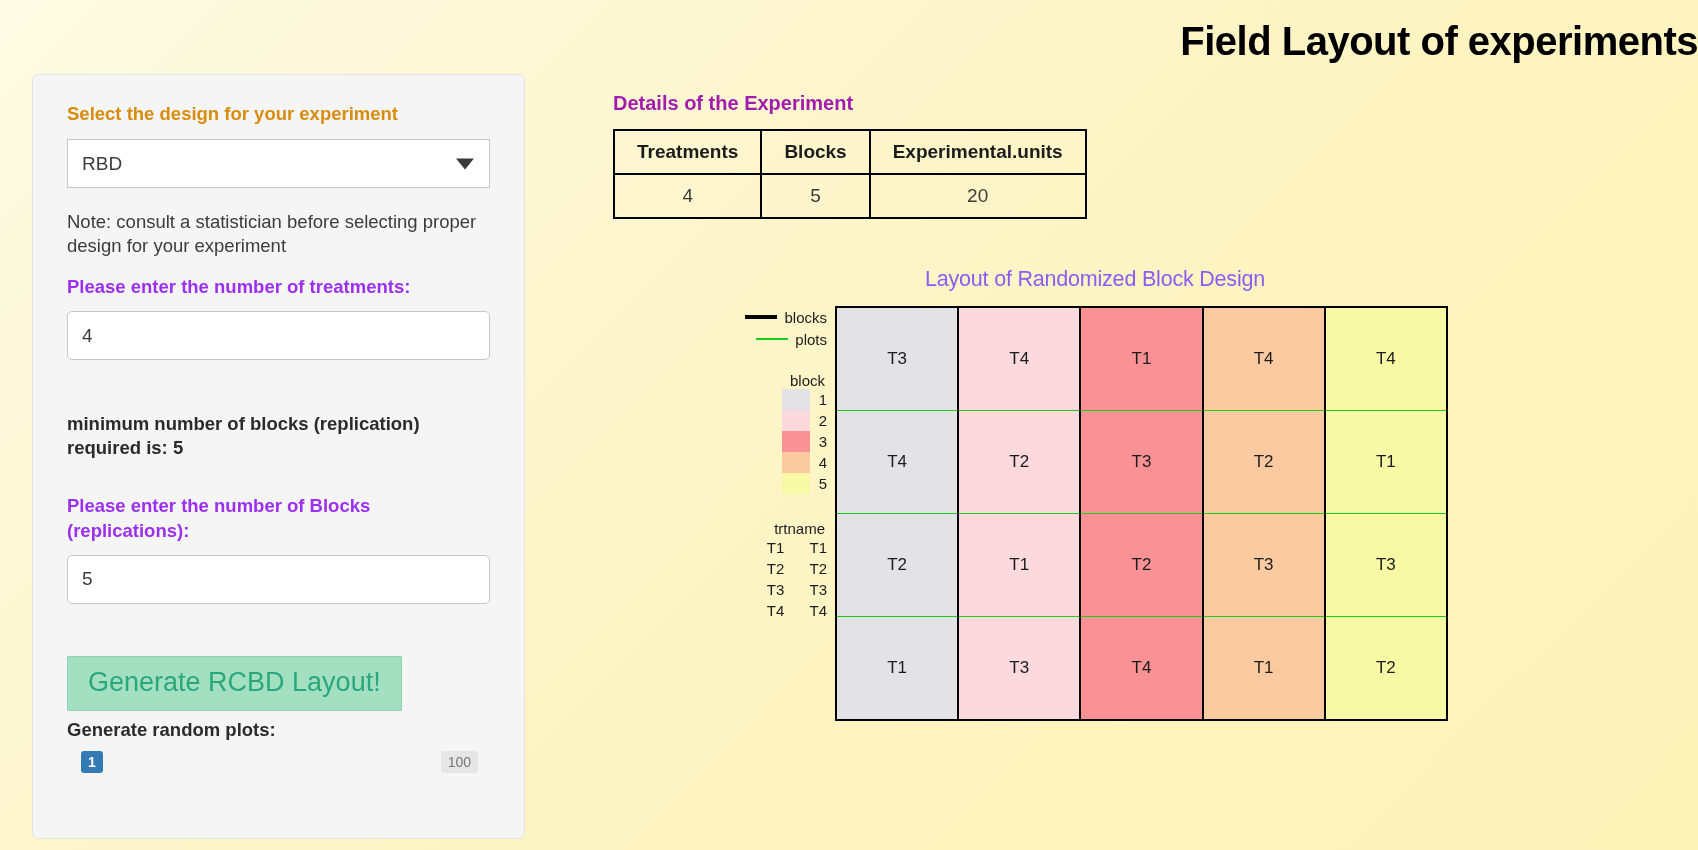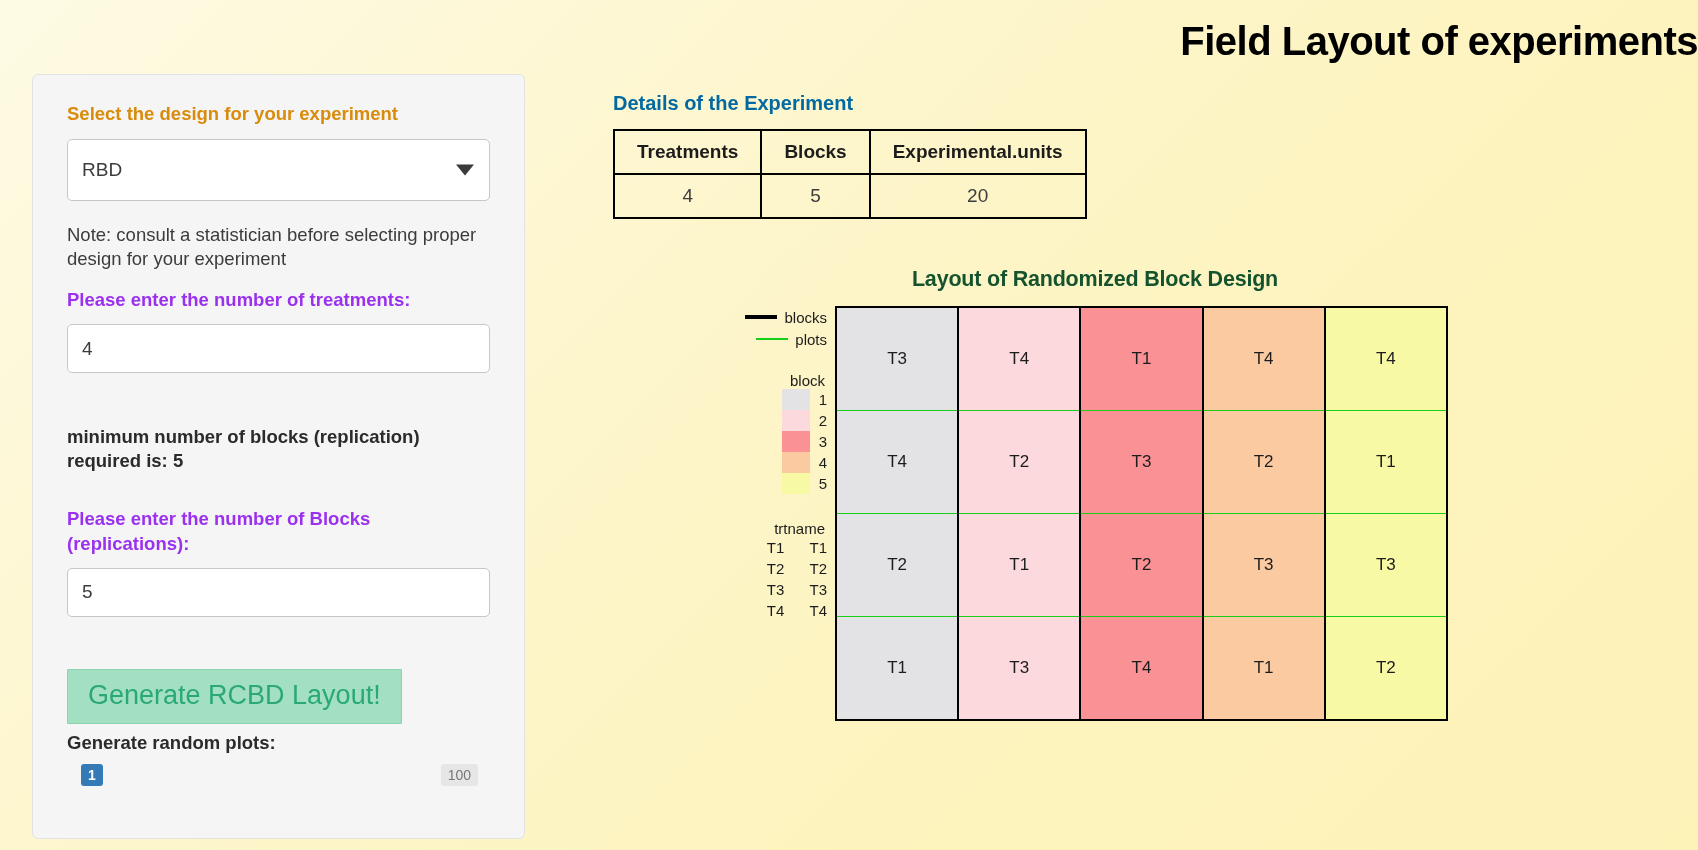--- a/index.html
+++ b/index.html
@@ -51,27 +51,27 @@
     margin: 0 0 14px 0;
   }
 
   .select-wrap {
     position: relative;
     width: 100%;
   }
   select.design-select,
   .fake-select {
     width: 100%;
-    height: 62px;
+    height: 49px;
     box-sizing: border-box;
     font-size: 19px;
     color: #3c3c3c;
     background: #ffffff;
     border: 1px solid #c7c7c7;
-    border-radius: 5px;
+    border-radius: 0;
     padding: 0 40px 0 14px;
     font-family: "Liberation Sans", sans-serif;
     -webkit-appearance: none;
     appearance: none;
     display: flex;
     align-items: center;
   }
   .caret {
     position: absolute;
     right: 16px;
@@ -170,21 +170,21 @@
   
   .main {
     margin-left: 44px;
     flex: 1;
     padding-top: 18px;
   }
 
   .details-heading {
     font-size: 20px;
     font-weight: bold;
-    color: #0369a1;
+    color: #a21caf;
     margin: 0 0 14px 0;
   }
 
   table.details {
     border-collapse: collapse;
     margin-left: 0;
     padding-left: 30px;
   }
   table.details th,
   table.details td {
@@ -205,22 +205,22 @@
   
   .plot-area {
     position: relative;
     margin-top: 48px;
     width: 740px;
     margin-left: 112px;
   }
   .plot-title {
     text-align: center;
     font-size: 21.5px;
-    font-weight: bold;
-    color: #14532d;
+    font-weight: normal;
+    color: #8b5cf6;
     margin: 0 0 14px 0;
     letter-spacing: -0.2px;
   }
 
   .grid-wrap {
     position: relative;
     width: 613px;
     margin-left: 110px;
   }
 

